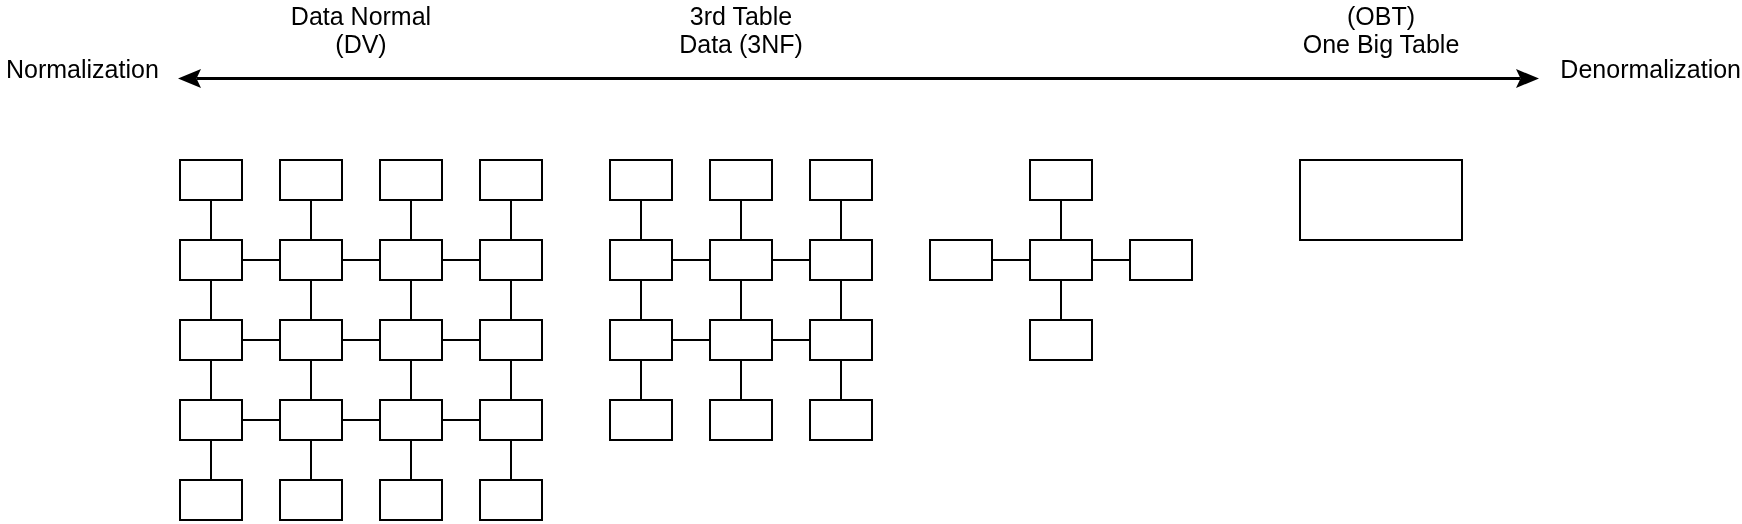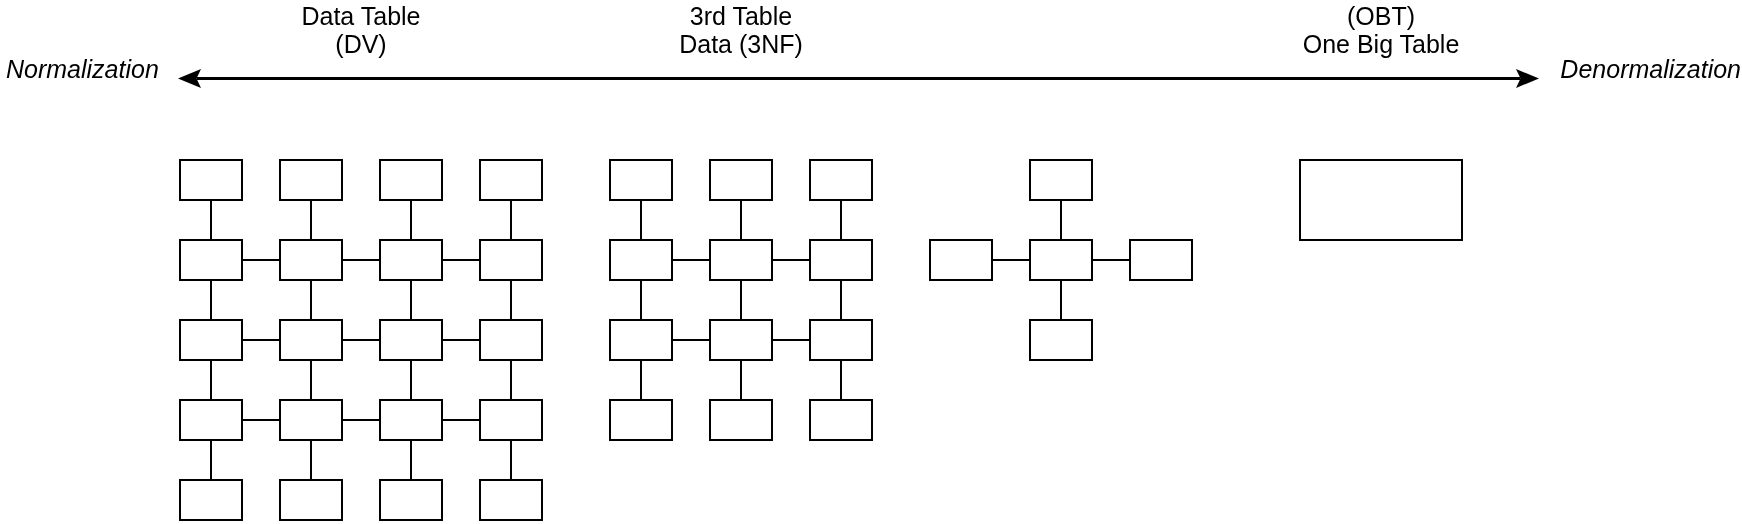--- a/index.html
+++ b/index.html
@@ -12,21 +12,20 @@
     font-family: "Liberation Sans", "DejaVu Sans", sans-serif;
     overflow: hidden;
   }
   #diagram-svg { position: absolute; left: 0; top: 0; }
   .endpoint-label {
     position: absolute;
     top: 55px;
     font-size: 25px;
     line-height: 28px;
     white-space: nowrap;
-    font-style: italic;
   }
   #norm-label { left: 6px; }
   #denorm-label { right: 1px; }
   .approach-title {
     position: absolute;
     top: 2px;
     transform: translateX(-50%);
     text-align: center;
     font-size: 25px;
     line-height: 28px;
@@ -36,21 +35,21 @@
 </head>
 <body>
 
 <div id="canvas">
 
   <span class="endpoint-label" id="norm-label">Normalization</span>
 
   <span class="endpoint-label" id="denorm-label">Denormalization</span>
 
   <div class="approach-title" style="left:361px">
-    <div>Data Table</div>
+    <div>Data Normal</div>
     <div>(DV)</div>
   </div>
 
   <div class="approach-title" style="left:741px">
     <div>3rd Table</div>
     <div>Data (3NF)</div>
   </div>
 
 
   <div class="approach-title" style="left:1381px">

